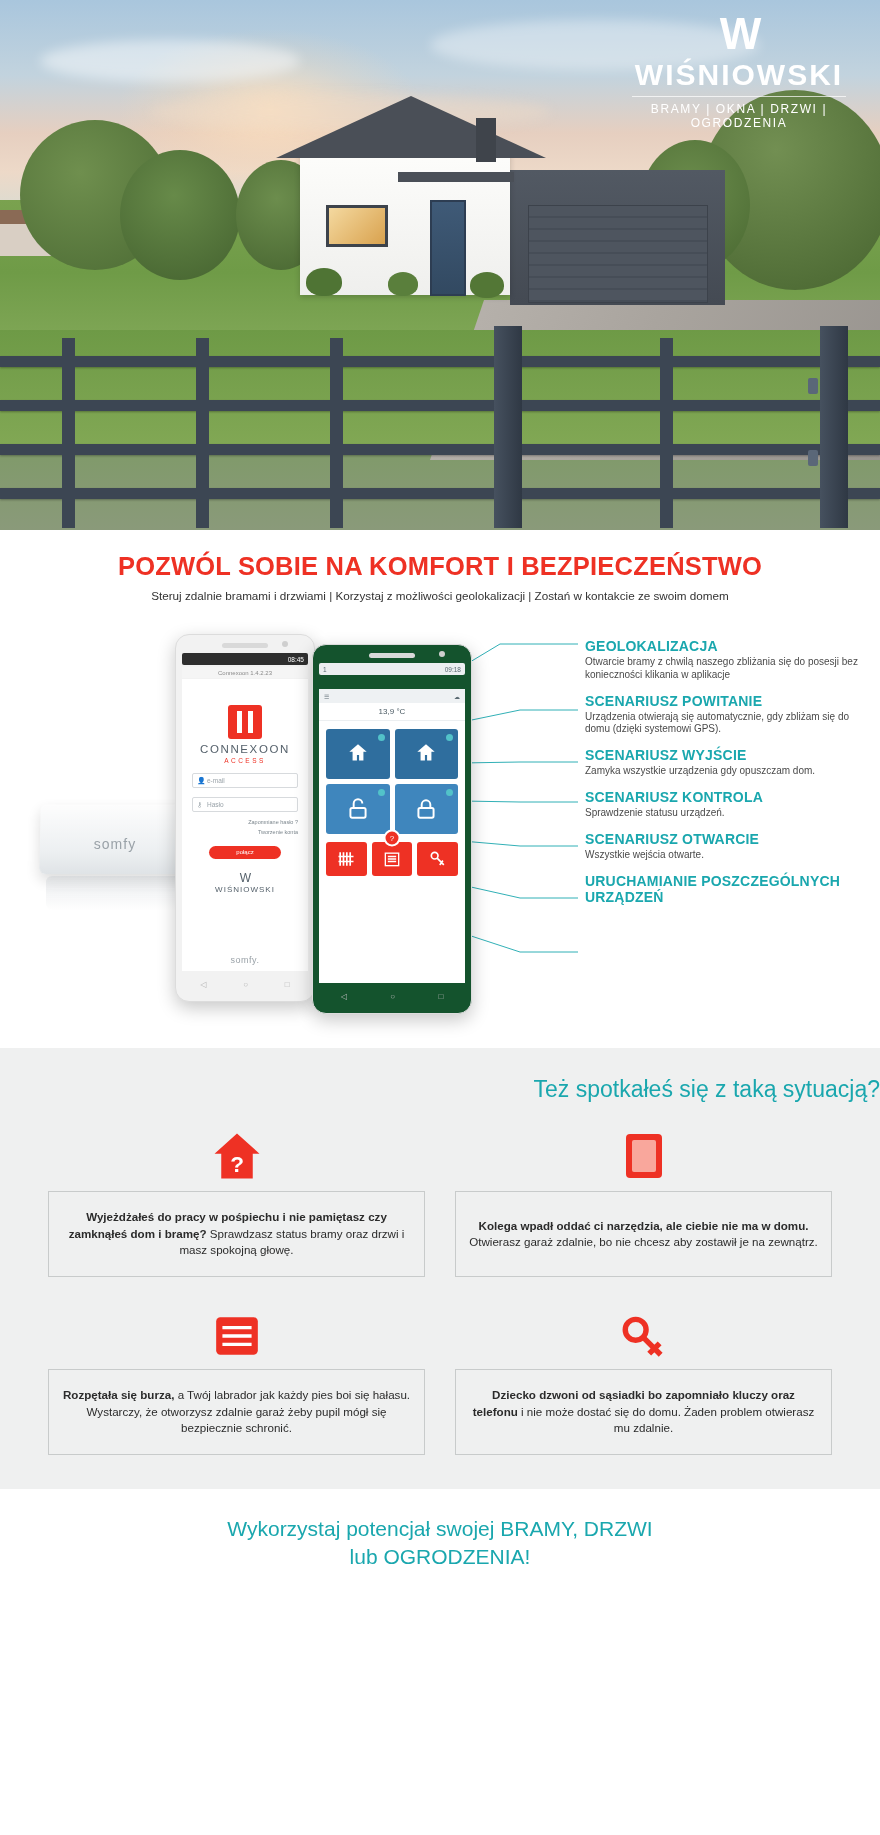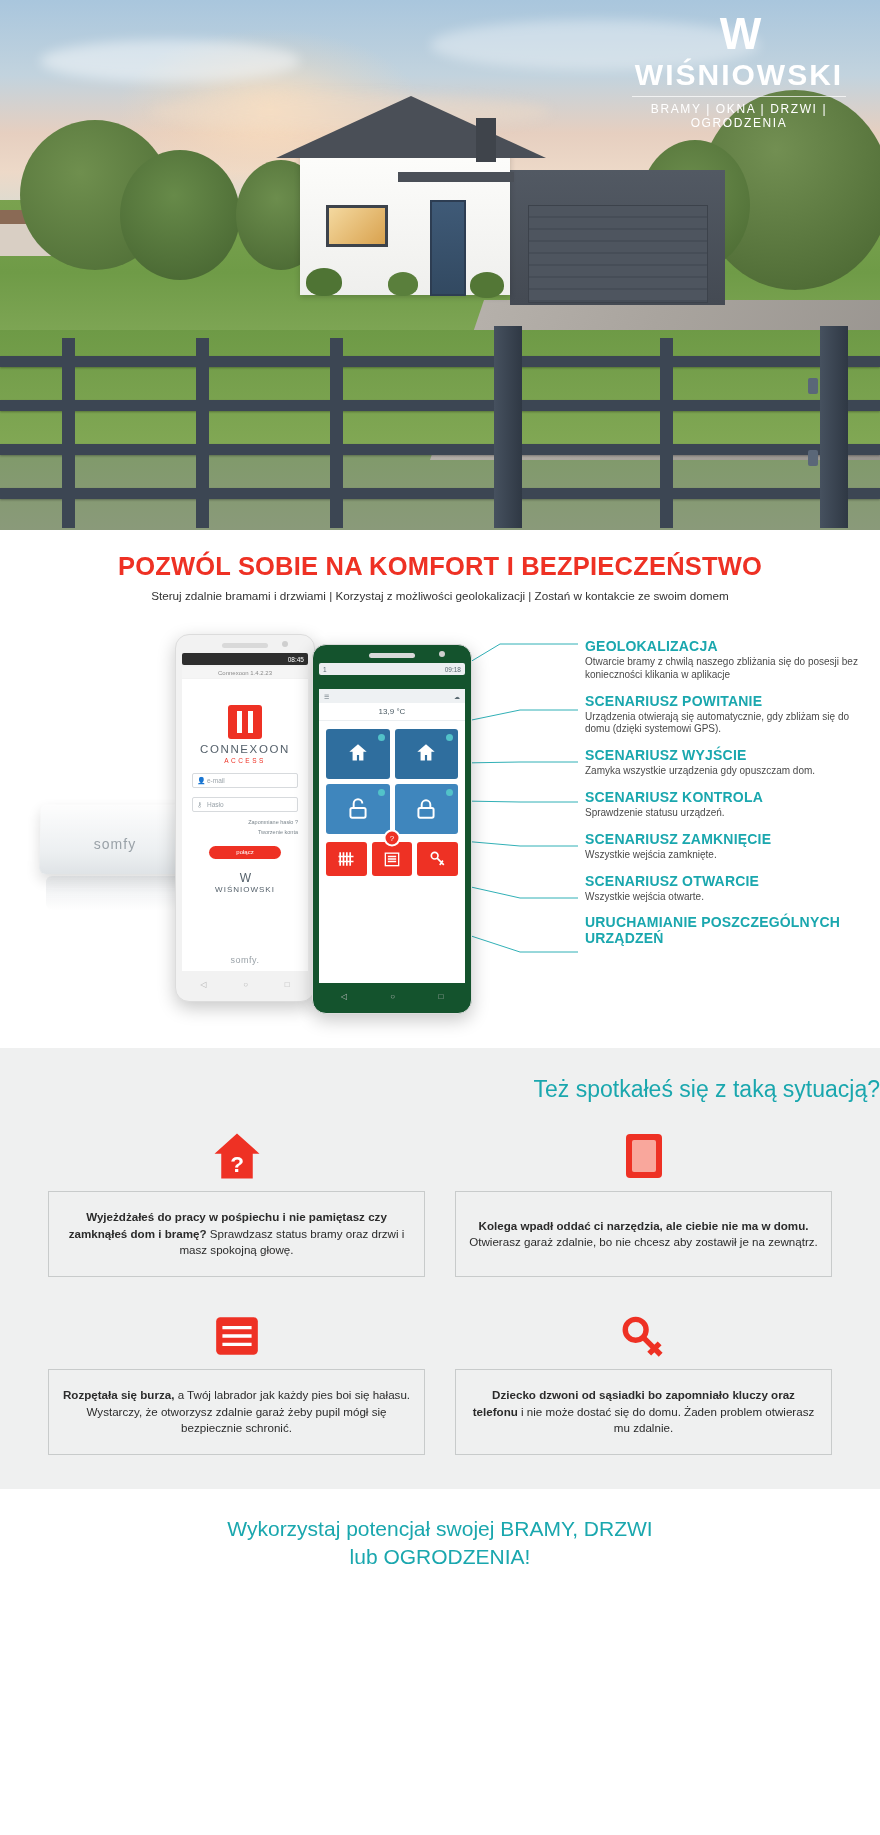--- a/index.html
+++ b/index.html
@@ -538,24 +538,20 @@
       </div>
       <div class="callout">
         <div class="callout-title">SCENARIUSZ WYJŚCIE</div>
         <div class="callout-desc">Zamyka wszystkie urządzenia gdy opuszczam dom.</div>
       </div>
       <div class="callout">
         <div class="callout-title">SCENARIUSZ KONTROLA</div>
         <div class="callout-desc">Sprawdzenie statusu urządzeń.</div>
       </div>
       <div class="callout">
-        <div class="callout-title">SCENARIUSZ ZAMKNIĘCIE</div>
-        <div class="callout-desc">Wszystkie wejścia zamknięte.</div>
-      </div>
-      <div class="callout">
         <div class="callout-title">SCENARIUSZ OTWARCIE</div>
         <div class="callout-desc">Wszystkie wejścia otwarte.</div>
       </div>
       <div class="callout">
         <div class="callout-title">URUCHAMIANIE POSZCZEGÓLNYCH URZĄDZEŃ</div>
         <div class="callout-desc"></div>
       </div>
     </div>
   </div>
 

